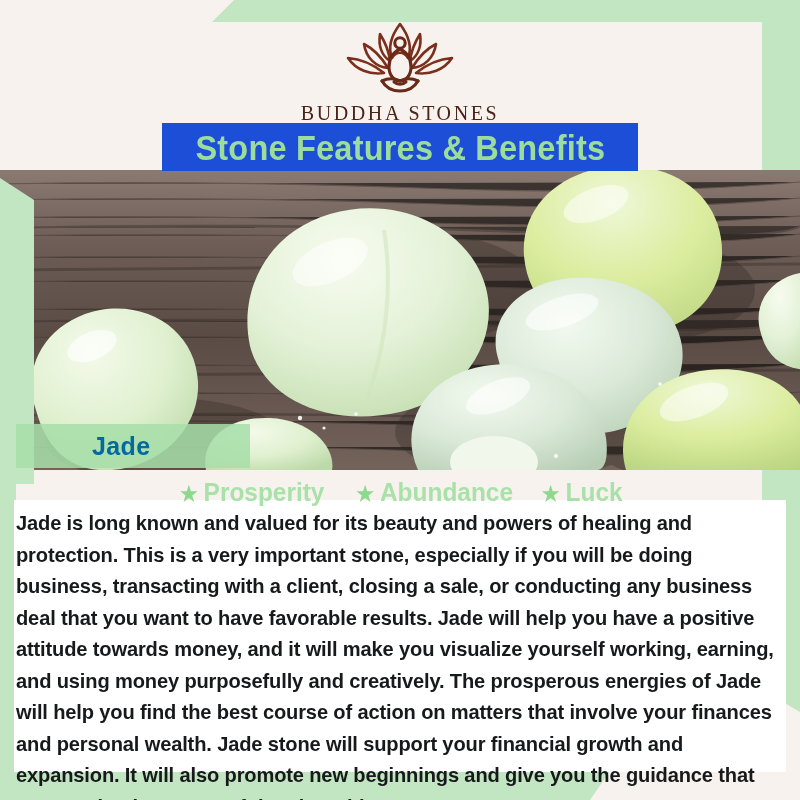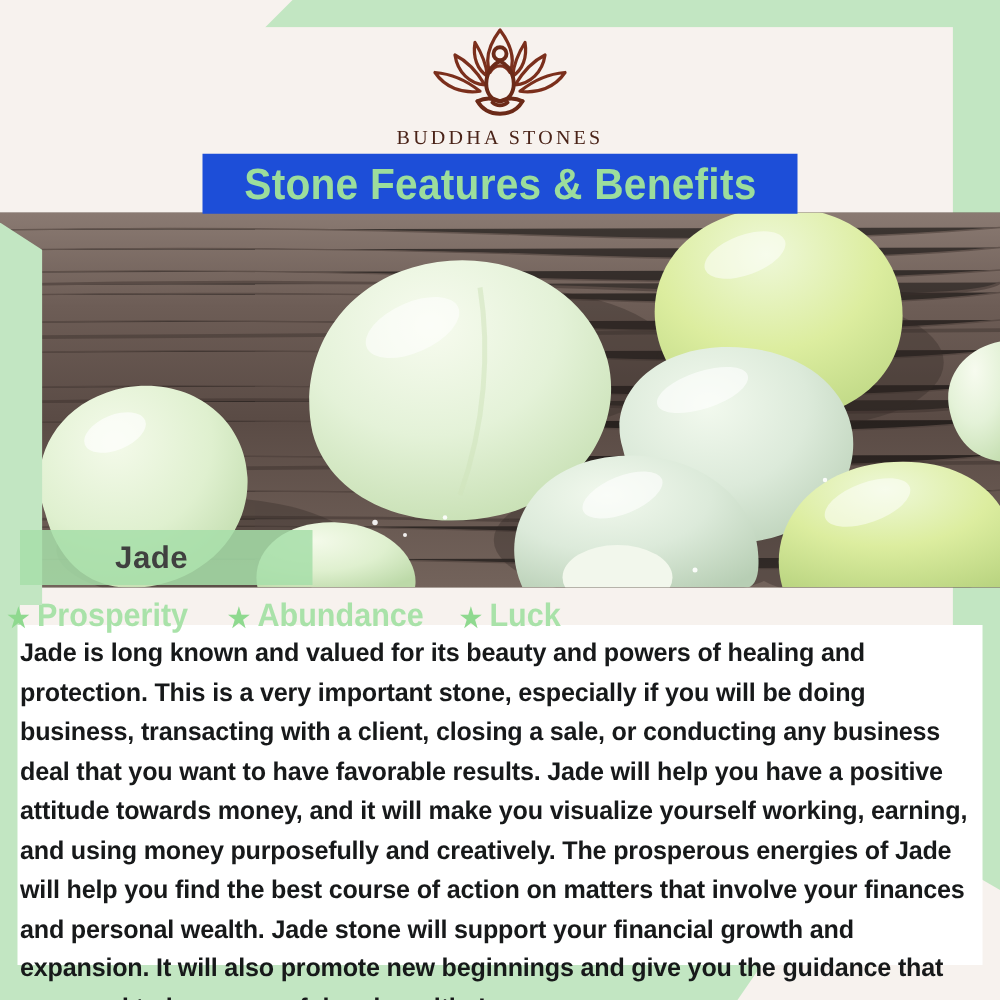--- a/index.html
+++ b/index.html
@@ -79,21 +79,21 @@
     top: 18px;
     width: 800px;
     text-align: center;
     z-index: 5;
   }
   #logo-mark { display: block; margin: 0 auto; }
   #logo-wordmark {
     display: block;
     margin-top: 6px;
     font-family: "Liberation Serif", "DejaVu Serif", serif;
-    font-size: 16px;
+    font-size: 20px;
     letter-spacing: 2.6px;
     color: #4a2318;
     font-weight: 400;
   }
 
   
   #headline-banner {
     position: absolute;
     left: 162px;
     top: 123px;
@@ -134,34 +134,35 @@
     left: 16px;
     top: 424px;
     width: 234px;
     height: 44px;
     background: rgba(166, 222, 169, 0.86);
     z-index: 7;
     display: flex;
     align-items: center;
   }
   #stone-name-text {
-    color: #404040;
+    color: #0369a1;
     font-size: 25px;
     font-weight: bold;
     padding-left: 76px;
     letter-spacing: 0.4px;
     line-height: 1;
   }
 
   
   #benefits-row {
     position: absolute;
     left: 0;
     top: 479px;
     width: 800px;
+    text-align: center;
     z-index: 4;
     white-space: nowrap;
   }
   .benefit {
     display: inline-block;
     font-size: 26px;
     font-weight: bold;
     color: #a9e2a9;
     transform: scaleX(0.94);
     line-height: 1;

